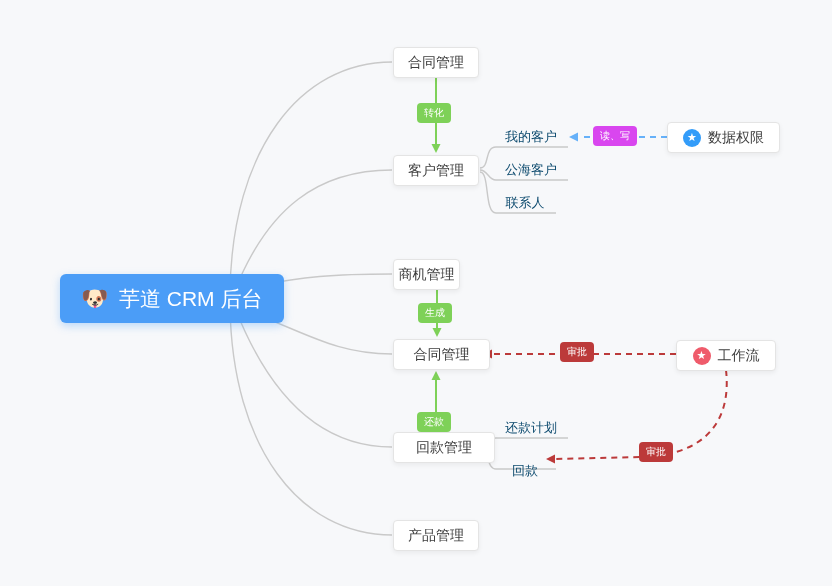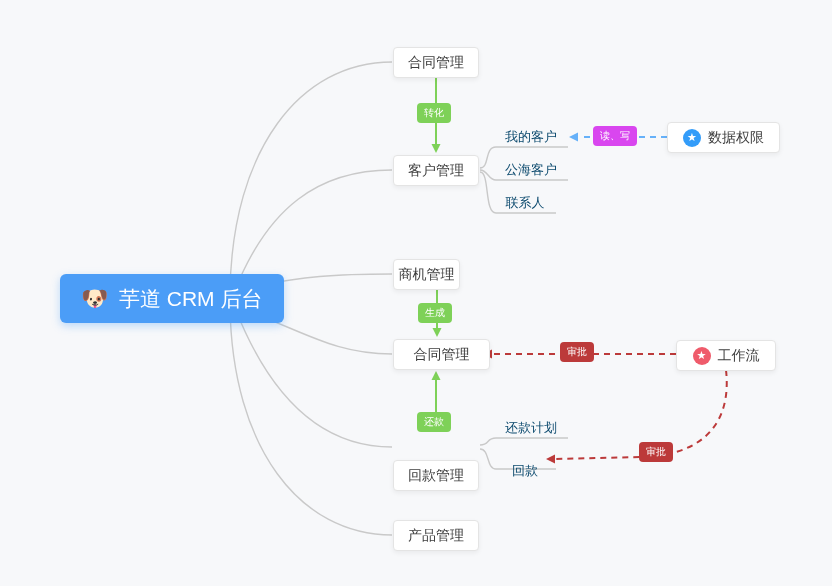--- a/index.html
+++ b/index.html
@@ -95,21 +95,21 @@
 
   <div class="root" style="background: rgb(75, 157, 247);">
     <span class="emoji">🐶</span>
     <span>芋道 CRM 后台</span>
   </div>
 
   <div class="node" style="left:393px;top:47px;width:86px;height:31px;">合同管理</div>
   <div class="node" style="left:393px;top:155px;width:86px;height:31px;">客户管理</div>
   <div class="node" style="left:393px;top:259px;width:67px;height:31px;">商机管理</div>
   <div class="node" style="left:393px;top:339px;width:97px;height:31px;">合同管理</div>
-  <div class="node" style="left:393px;top:432px;width:86px;height:31px;margin-top:28px;">回款管理</div>
+  <div class="node" style="left:393px;top:432px;width:102px;height:31px;">回款管理</div>
   <div class="node" style="left:393px;top:520px;width:86px;height:31px;">产品管理</div>
 
   <div class="subitem" style="left:494px;top:129px;width:74px;">我的客户</div>
   <div class="subitem" style="left:494px;top:162px;width:74px;">公海客户</div>
   <div class="subitem" style="left:494px;top:195px;width:62px;">联系人</div>
 
   <div class="subitem" style="left:494px;top:420px;width:74px;">还款计划</div>
   <div class="subitem" style="left:494px;top:451px;width:62px;margin-top:12px;">回款</div>
 
   <div class="tag" style="left: 417px; top: 103px; background: rgb(126, 209, 88);">转化</div>

